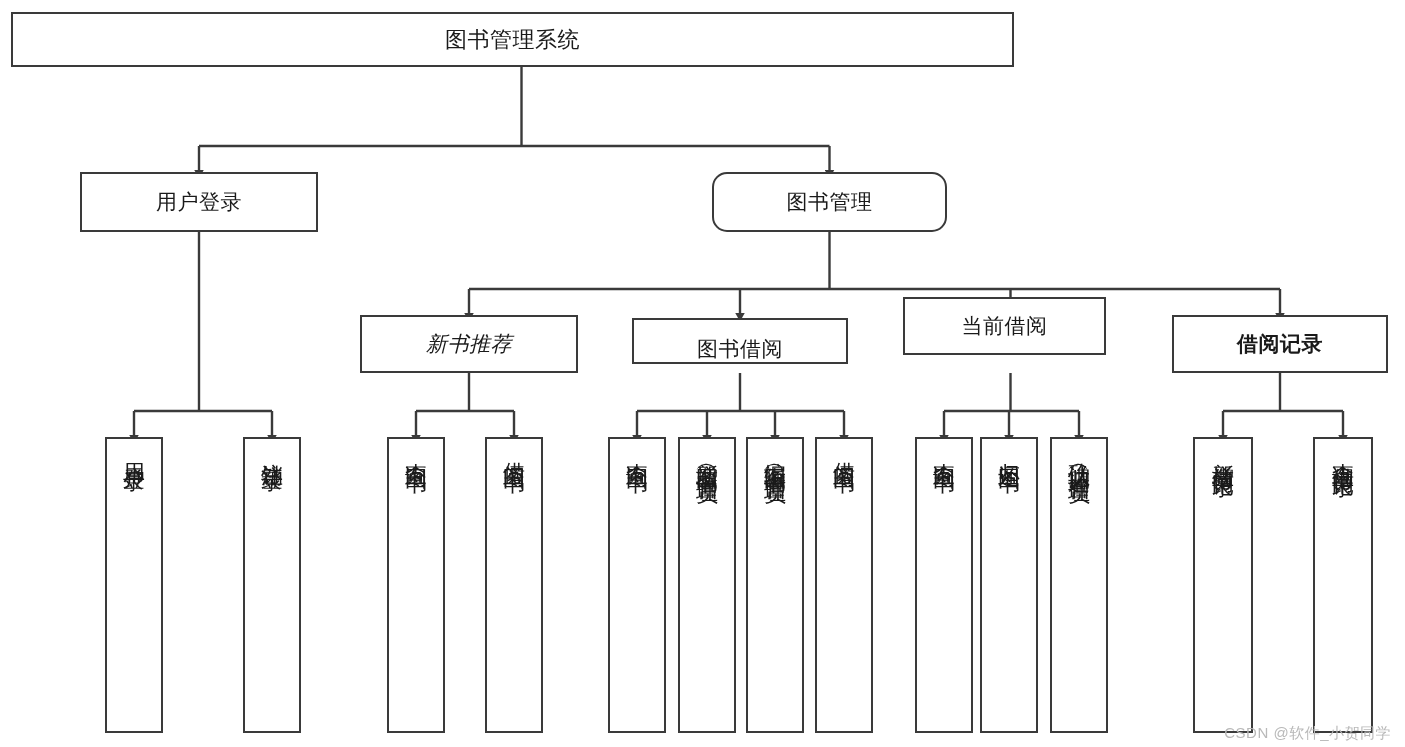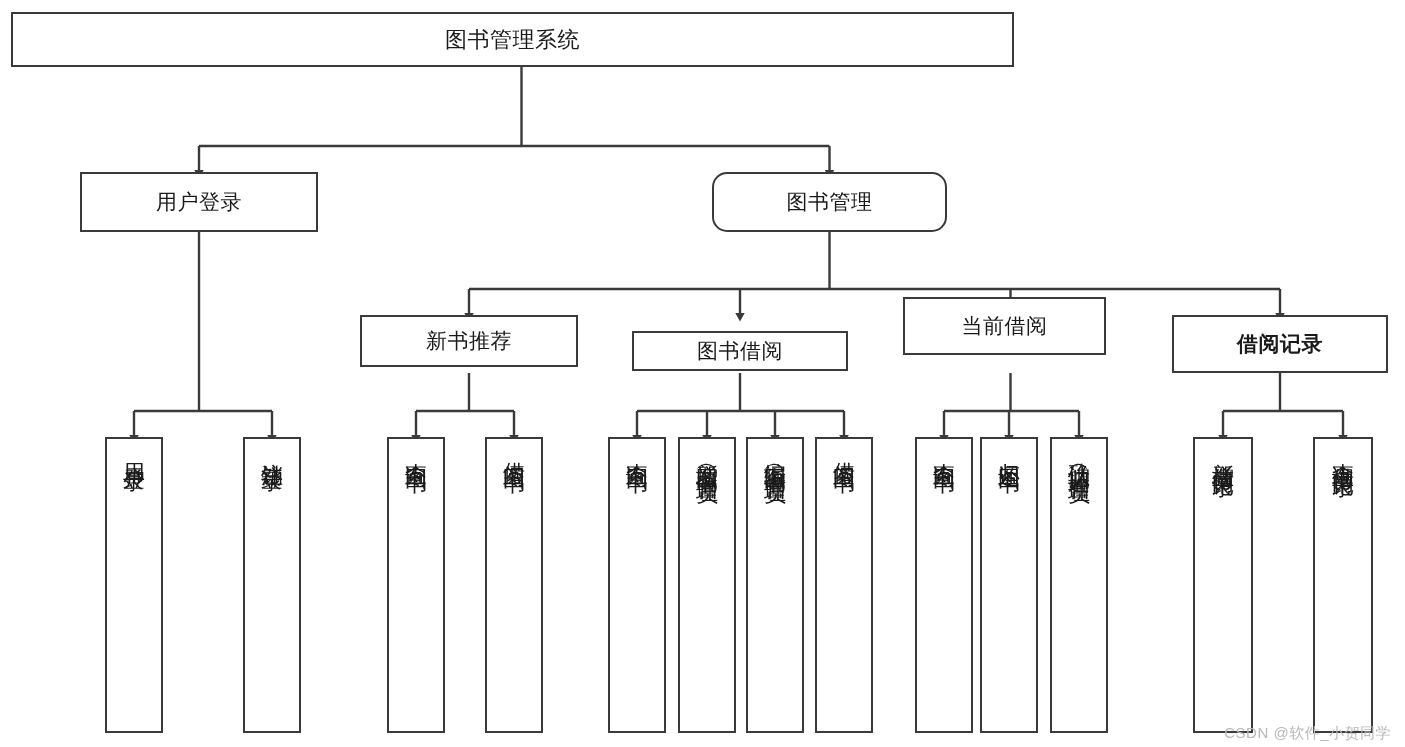--- a/index.html
+++ b/index.html
@@ -128,24 +128,24 @@
   <div id="nodes-layer">
       <div class="node horiz root" style="left: 11px; top: 12px; width: 1003px; height: 55px;">
         <span class="node-label">图书管理系统</span>
       </div>
       <div class="node horiz" style="left: 80px; top: 172px; width: 238px; height: 60px;">
         <span class="node-label">用户登录</span>
       </div>
       <div class="node horiz" style="left: 712px; top: 172px; width: 235px; height: 60px; border-radius: 15px;">
         <span class="node-label">图书管理</span>
       </div>
-      <div class="node horiz" style="left: 360px; top: 315px; width: 218px; height: 52px;">
+      <div class="node horiz" style="left: 360px; top: 315px; width: 218px; height: 58px; font-style: italic;">
         <span class="node-label">新书推荐</span>
       </div>
-      <div class="node horiz" style="left: 632px; top: 331px; width: 216px; height: 40px;">
+      <div class="node horiz" style="left: 632px; top: 318px; width: 216px; height: 46px; align-items: flex-end;">
         <span class="node-label">图书借阅</span>
       </div>
       <div class="node horiz" style="left: 903px; top: 297px; width: 203px; height: 58px;">
         <span class="node-label">当前借阅</span>
       </div>
       <div class="node horiz" style="left: 1172px; top: 315px; width: 216px; height: 58px; font-weight: bold;">
         <span class="node-label">借阅记录</span>
       </div>
       <div class="node vert" style="left: 105px; top: 437px; width: 58px; height: 296px;">
         <span class="node-label">用户登录</span>

